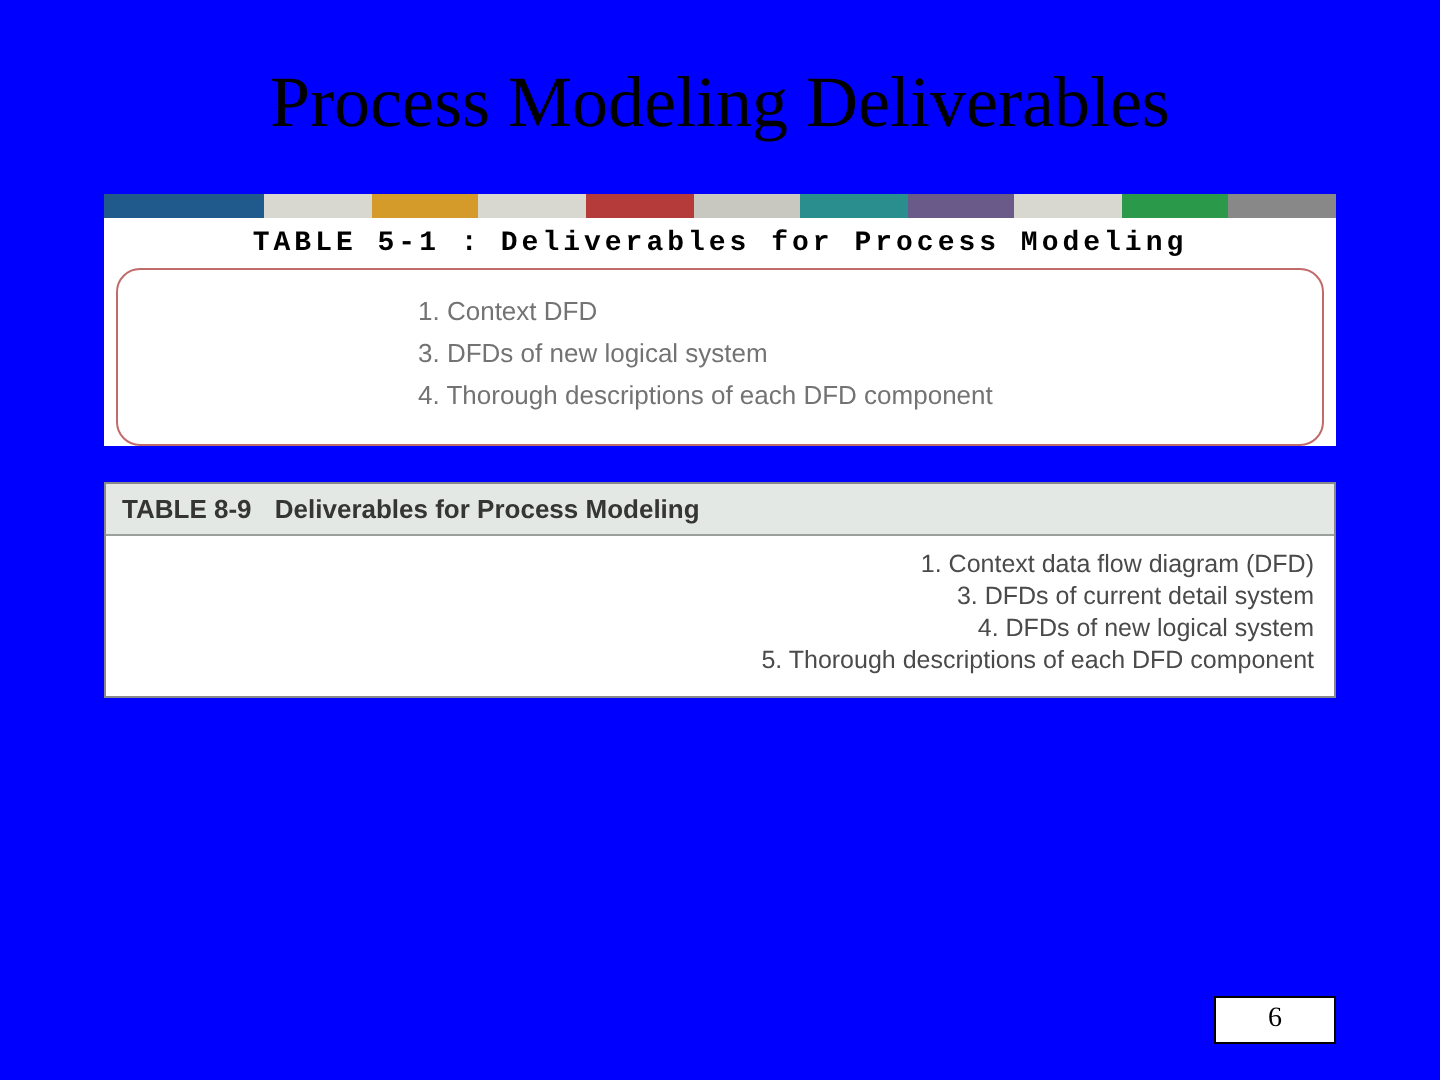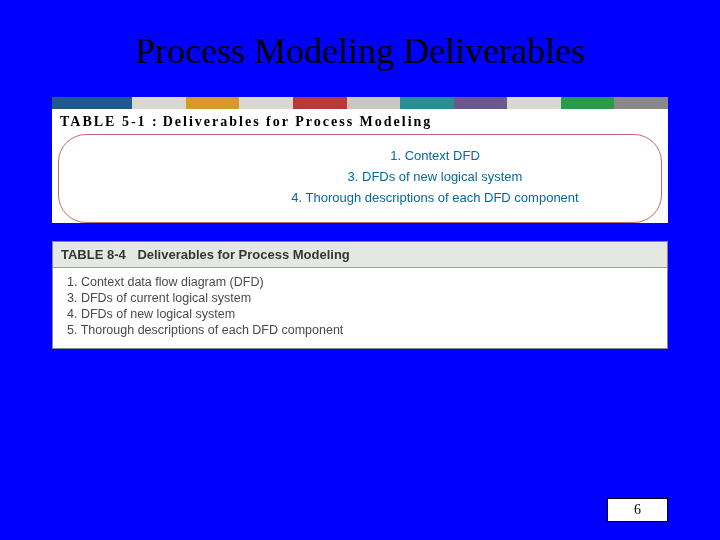--- a/index.html
+++ b/index.html
@@ -33,37 +33,37 @@
   .rainbow-bar .s4 { background: #d8d8d0; }
   .rainbow-bar .s5 { background: #b53a3a; }
   .rainbow-bar .s6 { background: #c8c8c0; }
   .rainbow-bar .s7 { background: #2a8e8e; }
   .rainbow-bar .s8 { background: #6a5a8a; }
   .rainbow-bar .s9 { background: #d8d8d0; }
   .rainbow-bar .s10 { background: #2a9a4a; }
   .rainbow-bar .s11 { background: #888; }
   .fig1-top {
     padding: 3px 8px 0 8px;
-    font-family: Liberation Serif, serif;
+    font-family: Liberation Mono, monospace;
+    text-align: center;
   }
   .fig1-caption {
     font-size: 14px;
     letter-spacing: 2px;
     font-weight: bold;
     color: #000;
   }
   .rounded-box {
     margin: 4px 6px 8px 6px;
     border: 1px solid #c06a6a;
-    border-radius: 28px;
+    border-radius: 12px;
     padding: 10px 0 14px 0;
     font-family: Arial, Helvetica, sans-serif;
     font-size: 13px;
-    color: #0369a1;
-    text-align: center;
+    color: #737373;
   }
   .rounded-box ol {
     list-style: none;
     padding-left: 150px;
   }
   .rounded-box li {
     padding: 3px 0;
   }
   .rounded-box li::before {
     content: attr(data-num) ".  ";
@@ -82,21 +82,21 @@
     color: #464646;
   }
   .fig2-head .tbl { font-weight: bold; color: #353535; }
   .fig2-head .cap { font-weight: bold; color: #353535; margin-left: 8px; }
   .fig2-body {
     padding: 6px 10px 10px 14px;
     font-size: 12.5px;
     color: #4a4a4a;
   }
   .fig2-body ol { list-style: none; }
-  .fig2-body li { padding: 1px 0; }
+  .fig2-body li { padding: 1px 0; text-align: right; }
   .fig2-body li::before { content: attr(data-num) ".  "; }
   .page-num {
     position: absolute;
     right: 52px;
     bottom: 18px;
     background: #fff;
     border: 1px solid #000;
     padding: 3px 26px;
     font-size: 14px;
     font-family: "Times New Roman", serif;
@@ -129,26 +129,26 @@
     <ol>
       <li data-num="1">Context DFD</li>
       <li data-num="3">DFDs of new logical system</li>
       <li data-num="4">Thorough descriptions of each DFD component</li>
     </ol>
   </div>
 </div>
 
 <div class="figure2">
   <div class="fig2-head">
-    <span class="tbl">TABLE 8-4</span>
+    <span class="tbl">TABLE 8-9</span>
     <span class="cap">Deliverables for Process Modeling</span>
   </div>
   <div class="fig2-body">
     <ol>
       <li data-num="1">Context data flow diagram (DFD)</li>
-      <li data-num="3">DFDs of current logical system</li>
+      <li data-num="3">DFDs of current detail system</li>
       <li data-num="4">DFDs of new logical system</li>
       <li data-num="5">Thorough descriptions of each DFD component</li>
     </ol>
   </div>
 </div>
 
 <div class="page-num">6</div>
 
 </body></html>

